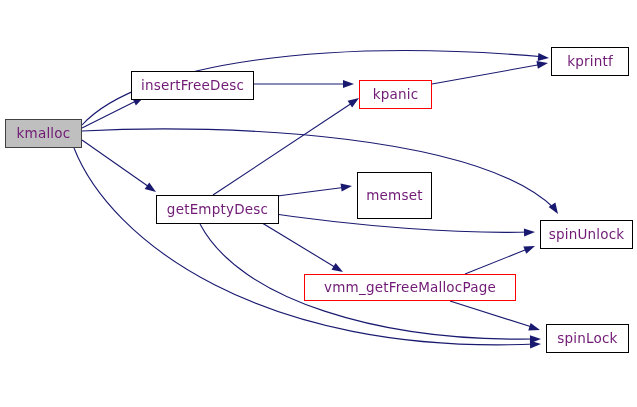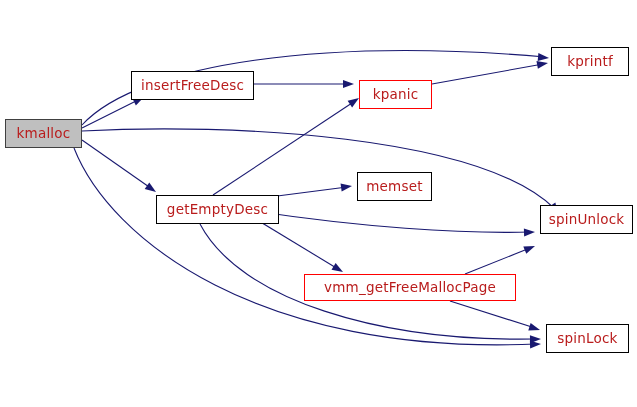--- a/index.html
+++ b/index.html
@@ -20,21 +20,21 @@
   }
   .node{
     position:absolute;
     box-sizing:border-box;
     display:flex;
     align-items:center;
     justify-content:center;
     background:#ffffff;
     border:1px solid #000000;
     font-size:13.5px;
-    color:#b91c1c;
+    color:#701a75;
     white-space:nowrap;
     letter-spacing:0.2px;
     line-height:1;
   }
   .node.root{
     background:#bfbfbf;
     border:1px solid #404040;
   }
   .node.highlight{
     border:1px solid #ff0000;
@@ -80,27 +80,27 @@
     </div>
     <div class="node" style="left: 131px; top: 71px; width: 123px; height: 29px;">
       <span>insertFreeDesc</span>
     </div>
     <div class="node highlight" style="left: 359px; top: 68px; width: 73px; height: 29px; margin-top: 12px;">
       <span>kpanic</span>
     </div>
     <div class="node" style="left: 551px; top: 47px; width: 78px; height: 29px;">
       <span>kprintf</span>
     </div>
-    <div class="node" style="left: 357px; top: 172px; width: 75px; height: 29px;">
+    <div class="node" style="left: 357px; top: 172px; width: 75px; height: 47px;">
       <span>memset</span>
     </div>
     <div class="node" style="left: 131px; top: 195px; width: 123px; height: 29px; margin-left: 25px;">
       <span>getEmptyDesc</span>
     </div>
-    <div class="node" style="left: 540px; top: 205px; width: 93px; height: 29px;">
+    <div class="node" style="left: 540px; top: 220px; width: 93px; height: 29px;">
       <span>spinUnlock</span>
     </div>
     <div class="node highlight" style="left: 304px; top: 274px; width: 212px; height: 27px;">
       <span>vmm_getFreeMallocPage</span>
     </div>
     <div class="node" style="left: 546px; top: 324px; width: 83px; height: 29px;">
       <span>spinLock</span>
     </div>
   </div>
 

